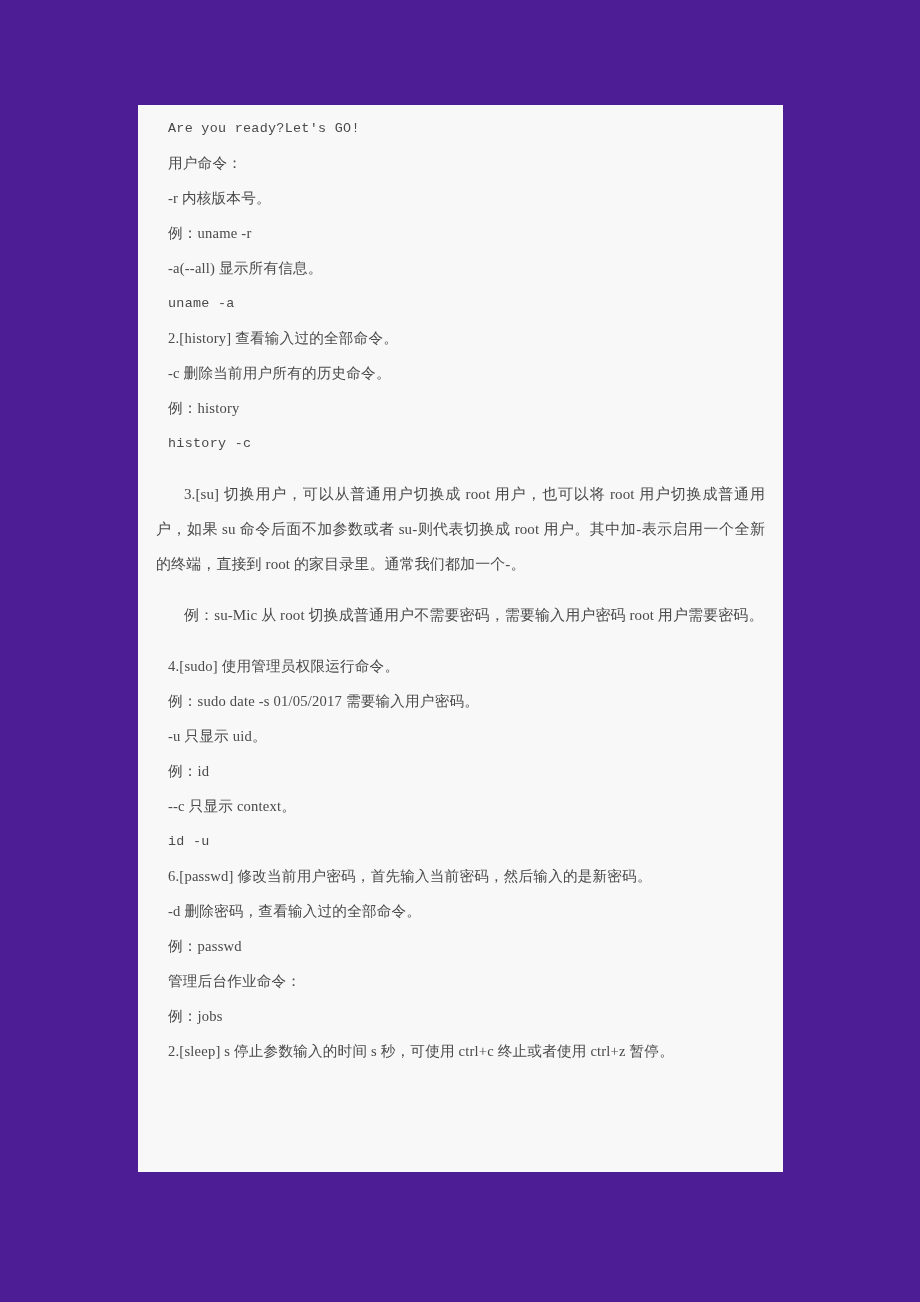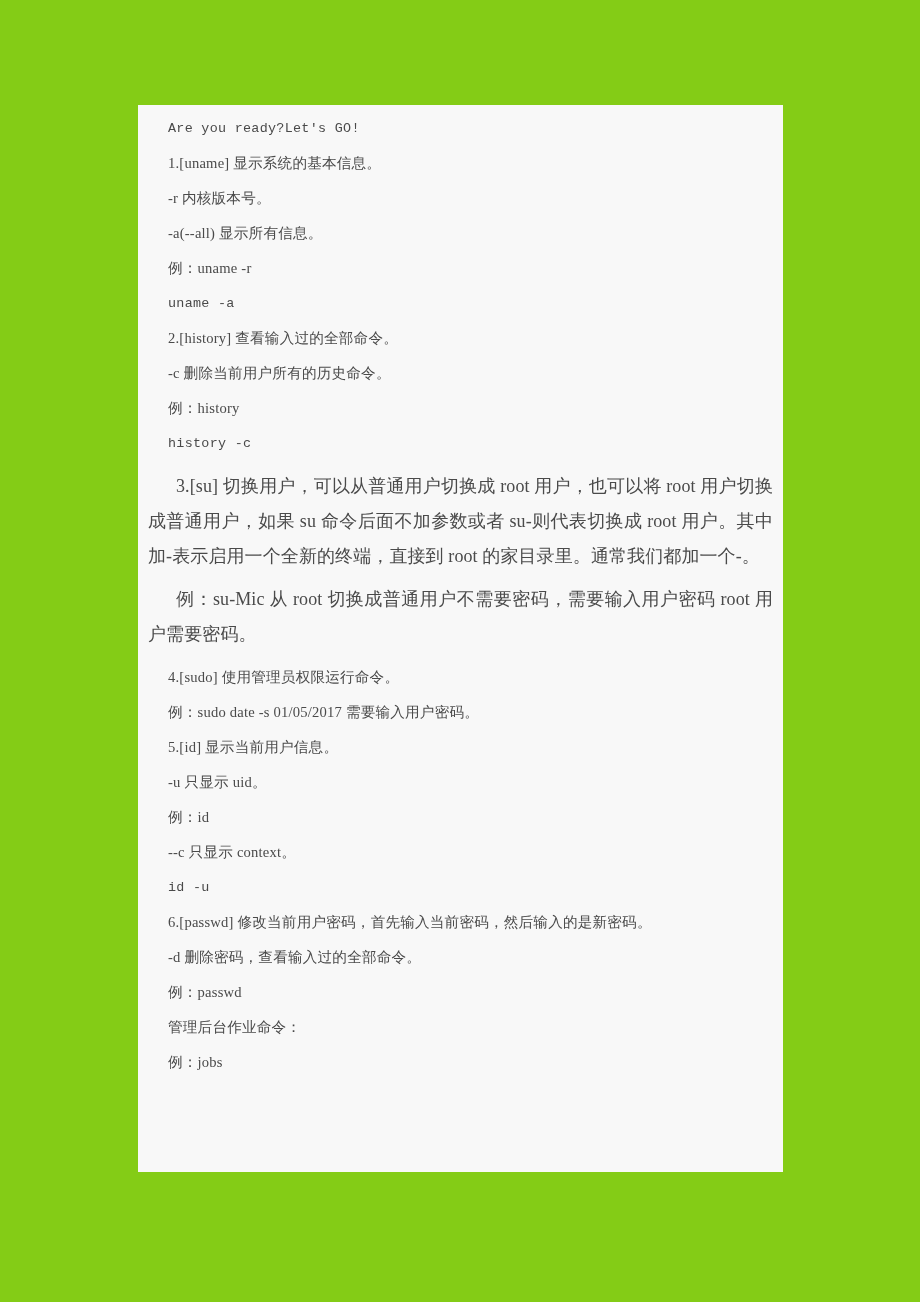--- a/index.html
+++ b/index.html
@@ -11,21 +11,21 @@
     height: 1302px;
     background: #ffffff;
     font-family: "Liberation Serif", "DejaVu Serif", serif;
     overflow: hidden;
   }
 
   .page {
     position: relative;
     width: 920px;
     height: 1302px;
-    background: #84cc16;
+    background: #4c1d95;
   }
 
   
   .content-panel {
     position: absolute;
     left: 138px;
     top: 105px;
     width: 645px;
     height: 1067px;
     background: #f8f8f8;
@@ -56,24 +56,24 @@
     letter-spacing: 0.3px;
   }
 
   
   .line.flush {
     padding-left: 30px;
   }
 
   
   .para {
-    font-size: 18px;
+    font-size: 15px;
     line-height: 35px;
     color: #4a4a4a;
-    margin: 8px;
+    margin: 16px;
     padding: 0 8px 0 2px;
     text-indent: 28px;
     text-align: justify;
     text-justify: inter-ideograph;
     white-space: normal;
     letter-spacing: 0.1px;
   }
 
   .para.wide {
     padding-right: 2px;
@@ -85,39 +85,39 @@
   }
 </style>
 </head>
 <body>
 
 <div class="page">
   <div class="content-panel">
     <div class="doc-body">
 
       <p class="line mono">Are you ready?Let's GO!</p>
-      <p class="line">1.[uname] 显示系统的基本信息。</p>
+      <p class="line section">用户命令：</p>
       <p class="line">-r 内核版本号。</p>
+      <p class="line">例：uname -r</p>
       <p class="line">-a(--all) 显示所有信息。</p>
-      <p class="line">例：uname -r</p>
       <p class="line mono flush">uname -a</p>
       <p class="line">2.[history] 查看输入过的全部命令。</p>
       <p class="line">-c 删除当前用户所有的历史命令。</p>
       <p class="line">例：history</p>
       <p class="line mono flush">history -c</p>
       <p class="para wide">3.[su] 切换用户，可以从普通用户切换成 root 用户，也可以将 root 用户切换成普通用户，如果 su 命令后面不加参数或者 su-则代表切换成 root 用户。其中加-表示启用一个全新的终端，直接到 root 的家目录里。通常我们都加一个-。</p>
       <p class="para wide">例：su-Mic 从 root 切换成普通用户不需要密码，需要输入用户密码 root 用户需要密码。</p>
       <p class="line">4.[sudo] 使用管理员权限运行命令。</p>
       <p class="line">例：sudo date -s 01/05/2017 需要输入用户密码。</p>
-      <p class="line">5.[id] 显示当前用户信息。</p>
       <p class="line">-u 只显示 uid。</p>
       <p class="line">例：id</p>
       <p class="line">--c 只显示 context。</p>
       <p class="line mono flush">id -u</p>
       <p class="line">6.[passwd] 修改当前用户密码，首先输入当前密码，然后输入的是新密码。</p>
       <p class="line">-d 删除密码，查看输入过的全部命令。</p>
       <p class="line">例：passwd</p>
       <p class="line section">管理后台作业命令：</p>
       <p class="line">例：jobs</p>
+      <p class="line">2.[sleep] s 停止参数输入的时间 s 秒，可使用 ctrl+c 终止或者使用 ctrl+z 暂停。</p>
 
     </div>
   </div>
 </div>
 
 </body></html>

